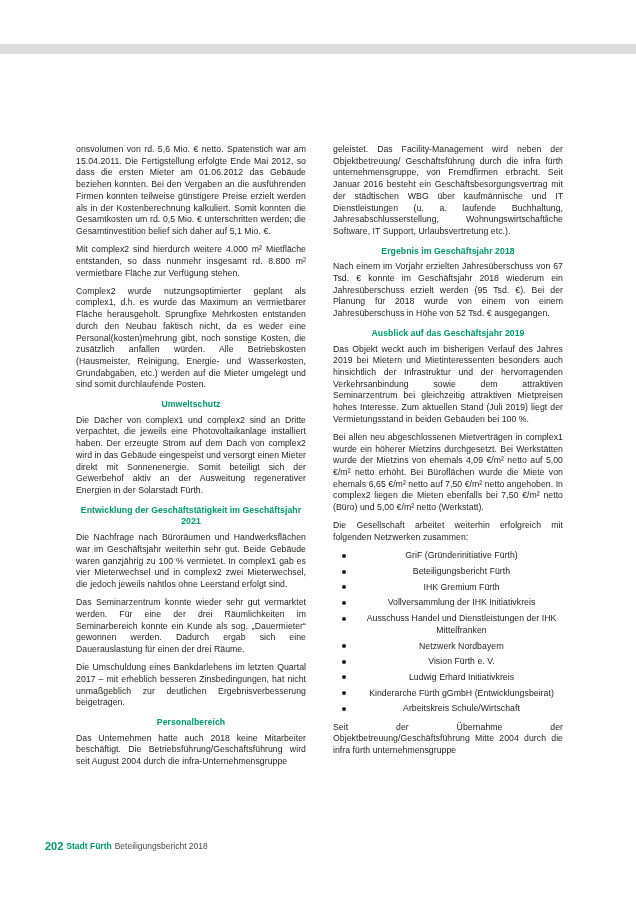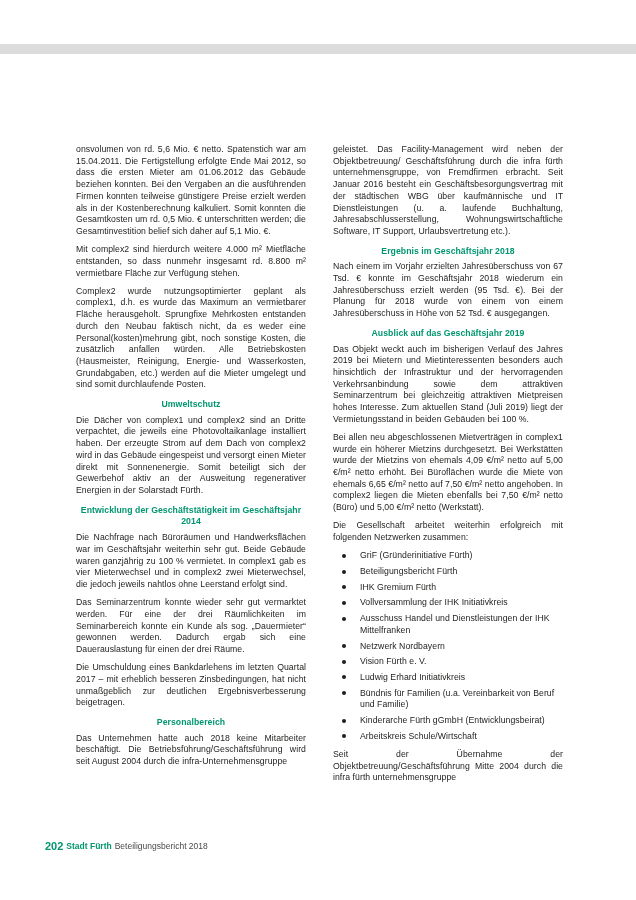--- a/index.html
+++ b/index.html
@@ -43,21 +43,21 @@
   .col > :first-child { margin-top: 0; }
   ul.network-list {
     list-style: none;
     margin: 2px 0 6.5px 0;
     padding: 0;
   }
   ul.network-list li {
     position: relative;
     padding-left: 27px;
     margin: 0 0 4px 0;
-    text-align: left;
+    text-align: center;
   }
   ul.network-list li::before {
     content: "";
     position: absolute;
     left: 9px;
     top: 3.5px;
     width: 4px;
     height: 4px;
     border-radius: 50%;
     background: #1d1d1b;
@@ -92,21 +92,21 @@
 <div class="page">
 
   <div class="top-band"></div>
 
   <div class="col col-left">
     <p>onsvolumen von rd. 5,6 Mio. € netto. Spatenstich war am 15.04.2011. Die Fertigstellung erfolgte Ende Mai 2012, so dass die ersten Mieter am 01.06.2012 das Gebäude beziehen konnten. Bei den Vergaben an die ausführenden Firmen konnten teilweise günstigere Preise erzielt werden als in der Kostenberechnung kalkuliert. Somit konnten die Gesamtkosten um rd. 0,5 Mio. € unterschritten werden; die Gesamtinvestition belief sich daher auf 5,1 Mio. €.</p>
     <p>Mit complex2 sind hierdurch weitere 4.000 m² Mietfläche entstanden, so dass nunmehr insgesamt rd. 8.800 m² vermietbare Fläche zur Verfügung stehen.</p>
     <p>Complex2 wurde nutzungsoptimierter geplant als complex1, d.h. es wurde das Maximum an vermietbarer Fläche herausgeholt. Sprungfixe Mehrkosten entstanden durch den Neubau faktisch nicht, da es weder eine Personal(kosten)mehrung gibt, noch sonstige Kosten, die zusätzlich anfallen würden. Alle Betriebskosten (Hausmeister, Reinigung, Energie- und Wasserkosten, Grundabgaben, etc.) werden auf die Mieter umgelegt und sind somit durchlaufende Posten.</p>
     <h3 class="section-heading">Umweltschutz</h3>
     <p>Die Dächer von complex1 und complex2 sind an Dritte verpachtet, die jeweils eine Photovoltaikanlage installiert haben. Der erzeugte Strom auf dem Dach von complex2 wird in das Gebäude eingespeist und versorgt einen Mieter direkt mit Sonnenenergie. Somit beteiligt sich der Gewerbehof aktiv an der Ausweitung regenerativer Energien in der Solarstadt Fürth.</p>
-    <h3 class="section-heading">Entwicklung der Geschäftstätigkeit im Geschäftsjahr 2014</h3>
+    <h3 class="section-heading">Entwicklung der Geschäftstätigkeit im Geschäftsjahr 2021</h3>
     <p>Die Nachfrage nach Büroräumen und Handwerksflächen war im Geschäftsjahr weiterhin sehr gut. Beide Gebäude waren ganzjährig zu 100 % vermietet. In complex1 gab es vier Mieterwechsel und in complex2 zwei Mieterwechsel, die jedoch jeweils nahtlos ohne Leerstand erfolgt sind.</p>
     <p>Das Seminarzentrum konnte wieder sehr gut vermarktet werden. Für eine der drei Räumlichkeiten im Seminarbereich konnte ein Kunde als sog. „Dauermieter“ gewonnen werden. Dadurch ergab sich eine Dauerauslastung für einen der drei Räume.</p>
     <p>Die Umschuldung eines Bankdarlehens im letzten Quartal 2017 – mit erheblich besseren Zinsbedingungen, hat nicht unmaßgeblich zur deutlichen Ergebnisverbesserung beigetragen.</p>
     <h3 class="section-heading">Personalbereich</h3>
     <p>Das Unternehmen hatte auch 2018 keine Mitarbeiter beschäftigt. Die Betriebsführung/Geschäftsführung wird seit August 2004 durch die infra-Unternehmensgruppe</p>
   </div>
 
   <div class="col col-right">
     <p>geleistet. Das Facility-Management wird neben der Objektbetreuung/ Geschäftsführung durch die infra fürth unternehmensgruppe, von Fremdfirmen erbracht. Seit Januar 2016 besteht ein Geschäftsbesorgungsvertrag mit der städtischen WBG über kaufmännische und IT Dienstleistungen (u. a. laufende Buchhaltung, Jahresabschlusserstellung, Wohnungswirtschaftliche Software, IT Support, Urlaubsvertretung etc.).</p>
     <h3 class="section-heading">Ergebnis im Geschäftsjahr 2018</h3>
@@ -117,21 +117,20 @@
     <p>Die Gesellschaft arbeitet weiterhin erfolgreich mit folgenden Netzwerken zusammen:</p>
     <ul class="network-list">
         <li>GriF (Gründerinitiative Fürth)</li>
         <li>Beteiligungsbericht Fürth</li>
         <li>IHK Gremium Fürth</li>
         <li>Vollversammlung der IHK Initiativkreis</li>
         <li>Ausschuss Handel und Dienstleistungen der IHK Mittelfranken</li>
         <li>Netzwerk Nordbayern</li>
         <li>Vision Fürth e. V.</li>
         <li>Ludwig Erhard Initiativkreis</li>
-        <li>Bündnis für Familien (u.a. Vereinbarkeit von Beruf und Familie)</li>
         <li>Kinderarche Fürth gGmbH (Entwicklungsbeirat)</li>
         <li>Arbeitskreis Schule/Wirtschaft</li>
       </ul>
     <p>Seit der Übernahme der Objektbetreuung/Geschäftsführung Mitte 2004 durch die infra fürth unternehmensgruppe</p>
   </div>
 
   <div class="footer">
     <span class="page-num">202</span>
     <span class="brand">Stadt Fürth</span>
     <span class="report-title">Beteiligungsbericht 2018</span>

